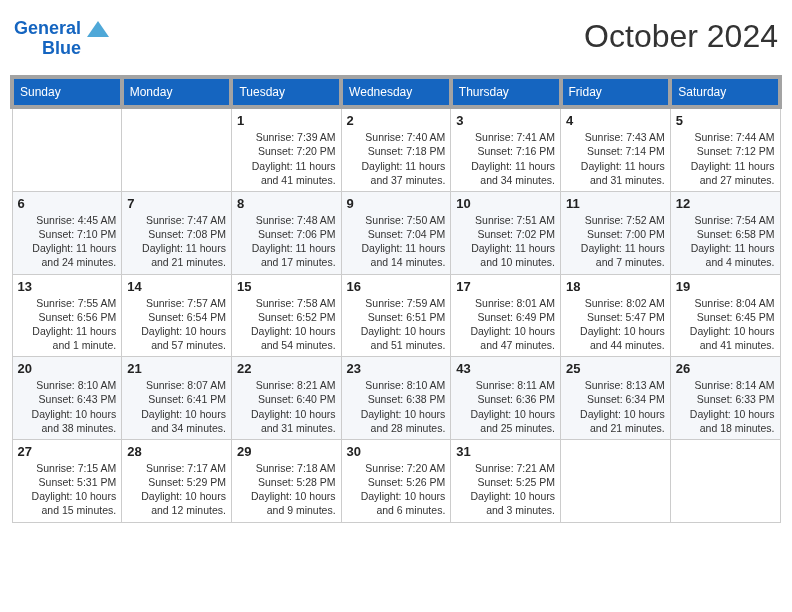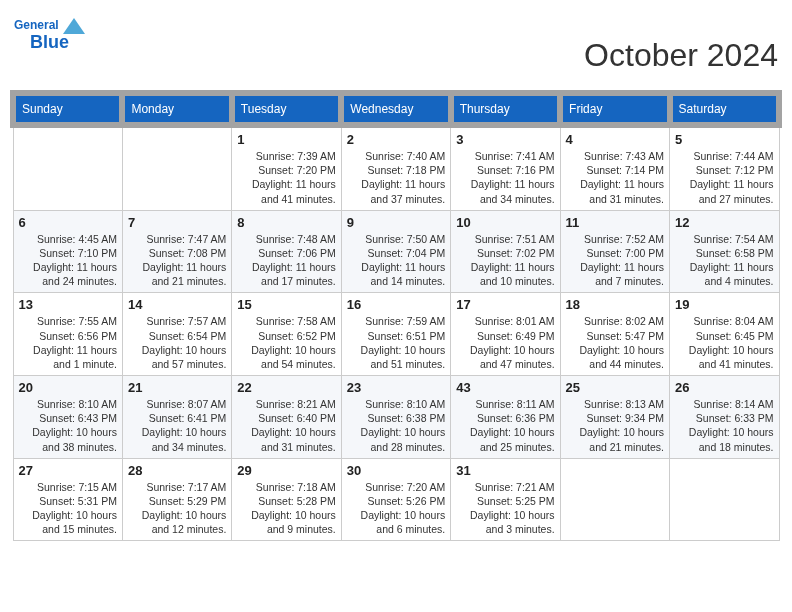--- a/index.html
+++ b/index.html
@@ -16,21 +16,20 @@
       align-items: flex-start;
       margin-bottom: 8px;
       padding: 8px 4px;
     }
     .logo {
       display: flex;
       align-items: center;
     }
     .title-block {
       text-align: right;
-      margin-top: 19px;
     }
     .month-title {
       font-size: 32px;
       font-weight: 300;
       color: #333;
     }
     .location {
       font-size: 14px;
       color: #555;
     }
@@ -39,21 +38,21 @@
       border-collapse: collapse;
       font-size: 11px;
     }
     .calendar th {
       background-color: #1565c0;
       color: #fff;
       text-align: left;
       padding: 6px 6px;
       font-size: 12px;
       font-weight: normal;
-      border: 6px solid #a3a3a3;
+      border: 4px solid #a3a3a3;
     }
     .calendar td {
       border: 1px solid #ccc;
       vertical-align: top;
       padding: 4px 5px;
       width: calc(100% / 7);
       min-height: 80px;
       background: #fff;
     }
     .calendar tr:nth-child(even) td {
@@ -75,21 +74,21 @@
       background: #f9f9f9;
     }
   </style>
 </head>
 <body>
 
 <div class="header">
   <div class="logo">
     <div>
       <div style="display:flex;align-items:center;">
-        <div style="font-size:12px;font-weight:bold;color:#333;line-height:1.2;">
+        <div style="font-size:18px;font-weight:bold;color:#333;line-height:1.2;">
           <span style="color:#1565c0;">General</span>
           <svg width="22" height="16" viewBox="0 0 22 16" style="margin-left:1px;vertical-align:middle;" xmlns="http://www.w3.org/2000/svg">
             <polygon points="0,16 11,0 22,16" fill="#4fa8d8"></polygon>
           </svg>
         </div>
       </div>
       <div style="font-size:18px;font-weight:bold;color:#1565c0;line-height:1.2;margin-top:-2px;text-align:center;">Blue</div>
     </div>
   </div>
   <div class="title-block">
@@ -308,21 +307,21 @@
           <div class="day-info">
             <div>Sunrise: 8:11 AM</div>
             <div>Sunset: 6:36 PM</div>
             <div>Daylight: 10 hours and 25 minutes.</div>
           </div>
         </td>
         <td>
           <div class="day-num">25</div>
           <div class="day-info">
             <div>Sunrise: 8:13 AM</div>
-            <div>Sunset: 9:34 PM</div>
+            <div>Sunset: 6:34 PM</div>
             <div>Daylight: 10 hours and 21 minutes.</div>
           </div>
         </td>
         <td>
           <div class="day-num">26</div>
           <div class="day-info">
             <div>Sunrise: 8:14 AM</div>
             <div>Sunset: 6:33 PM</div>
             <div>Daylight: 10 hours and 18 minutes.</div>
           </div>

